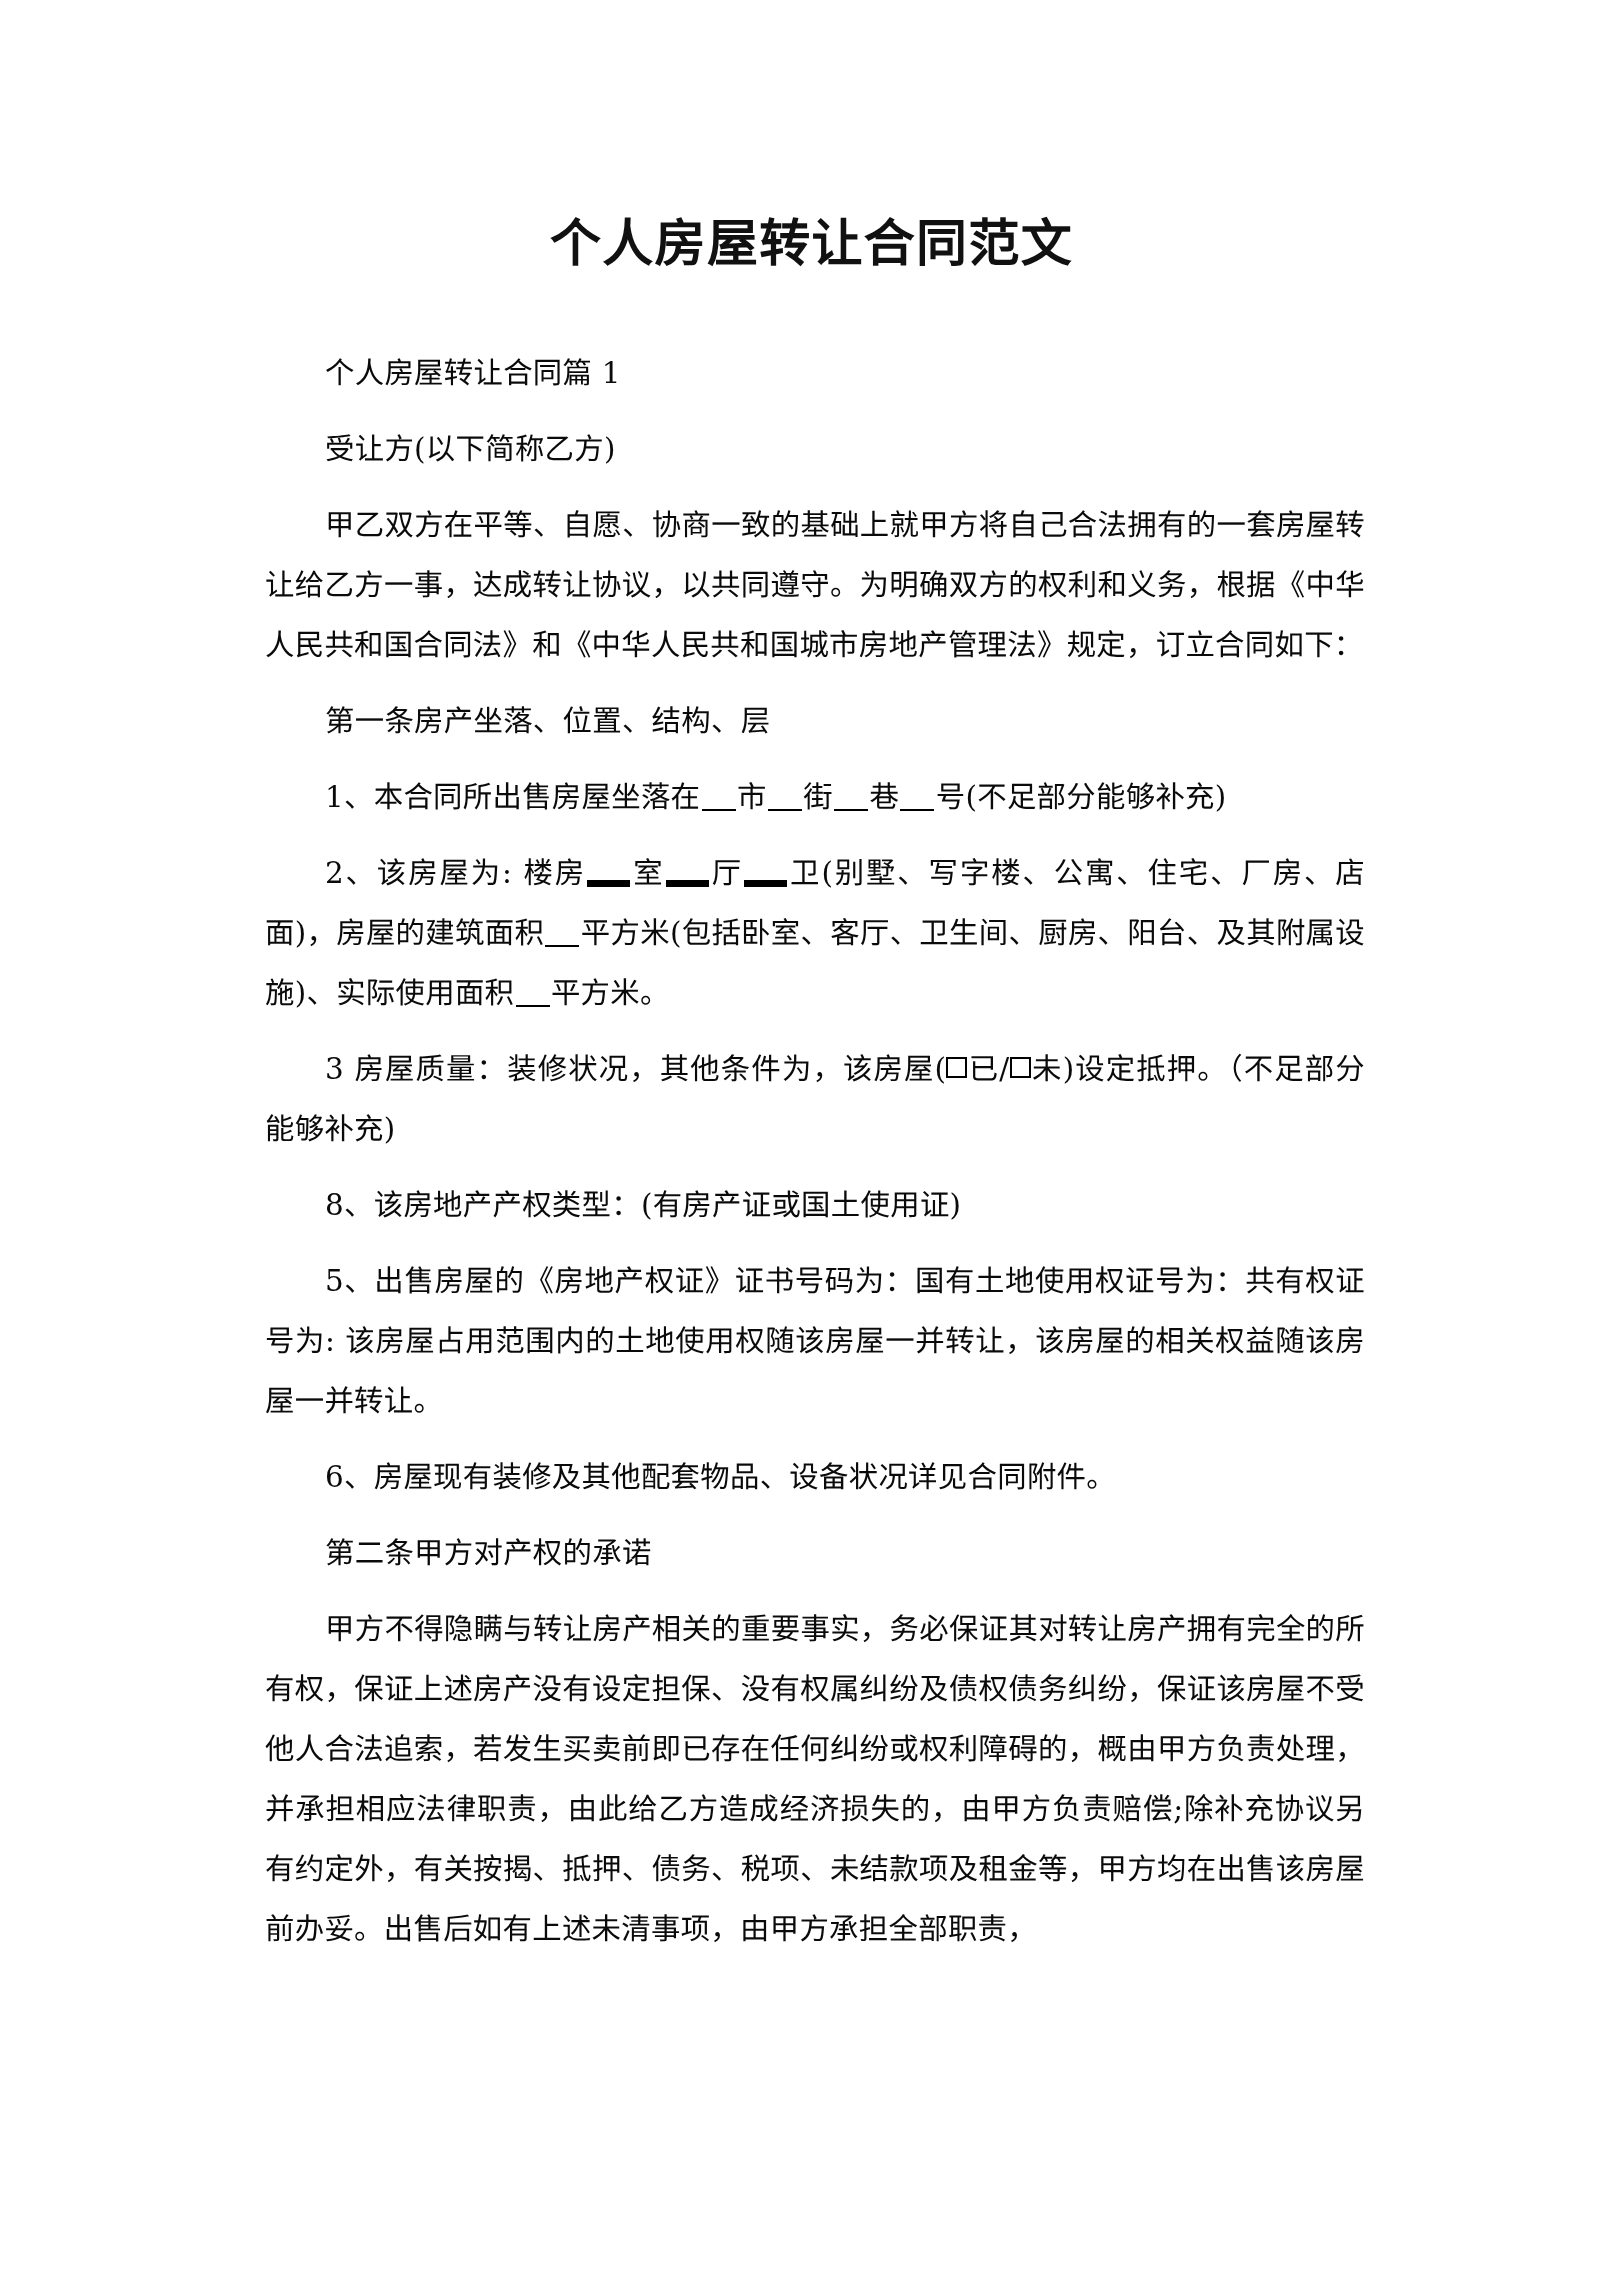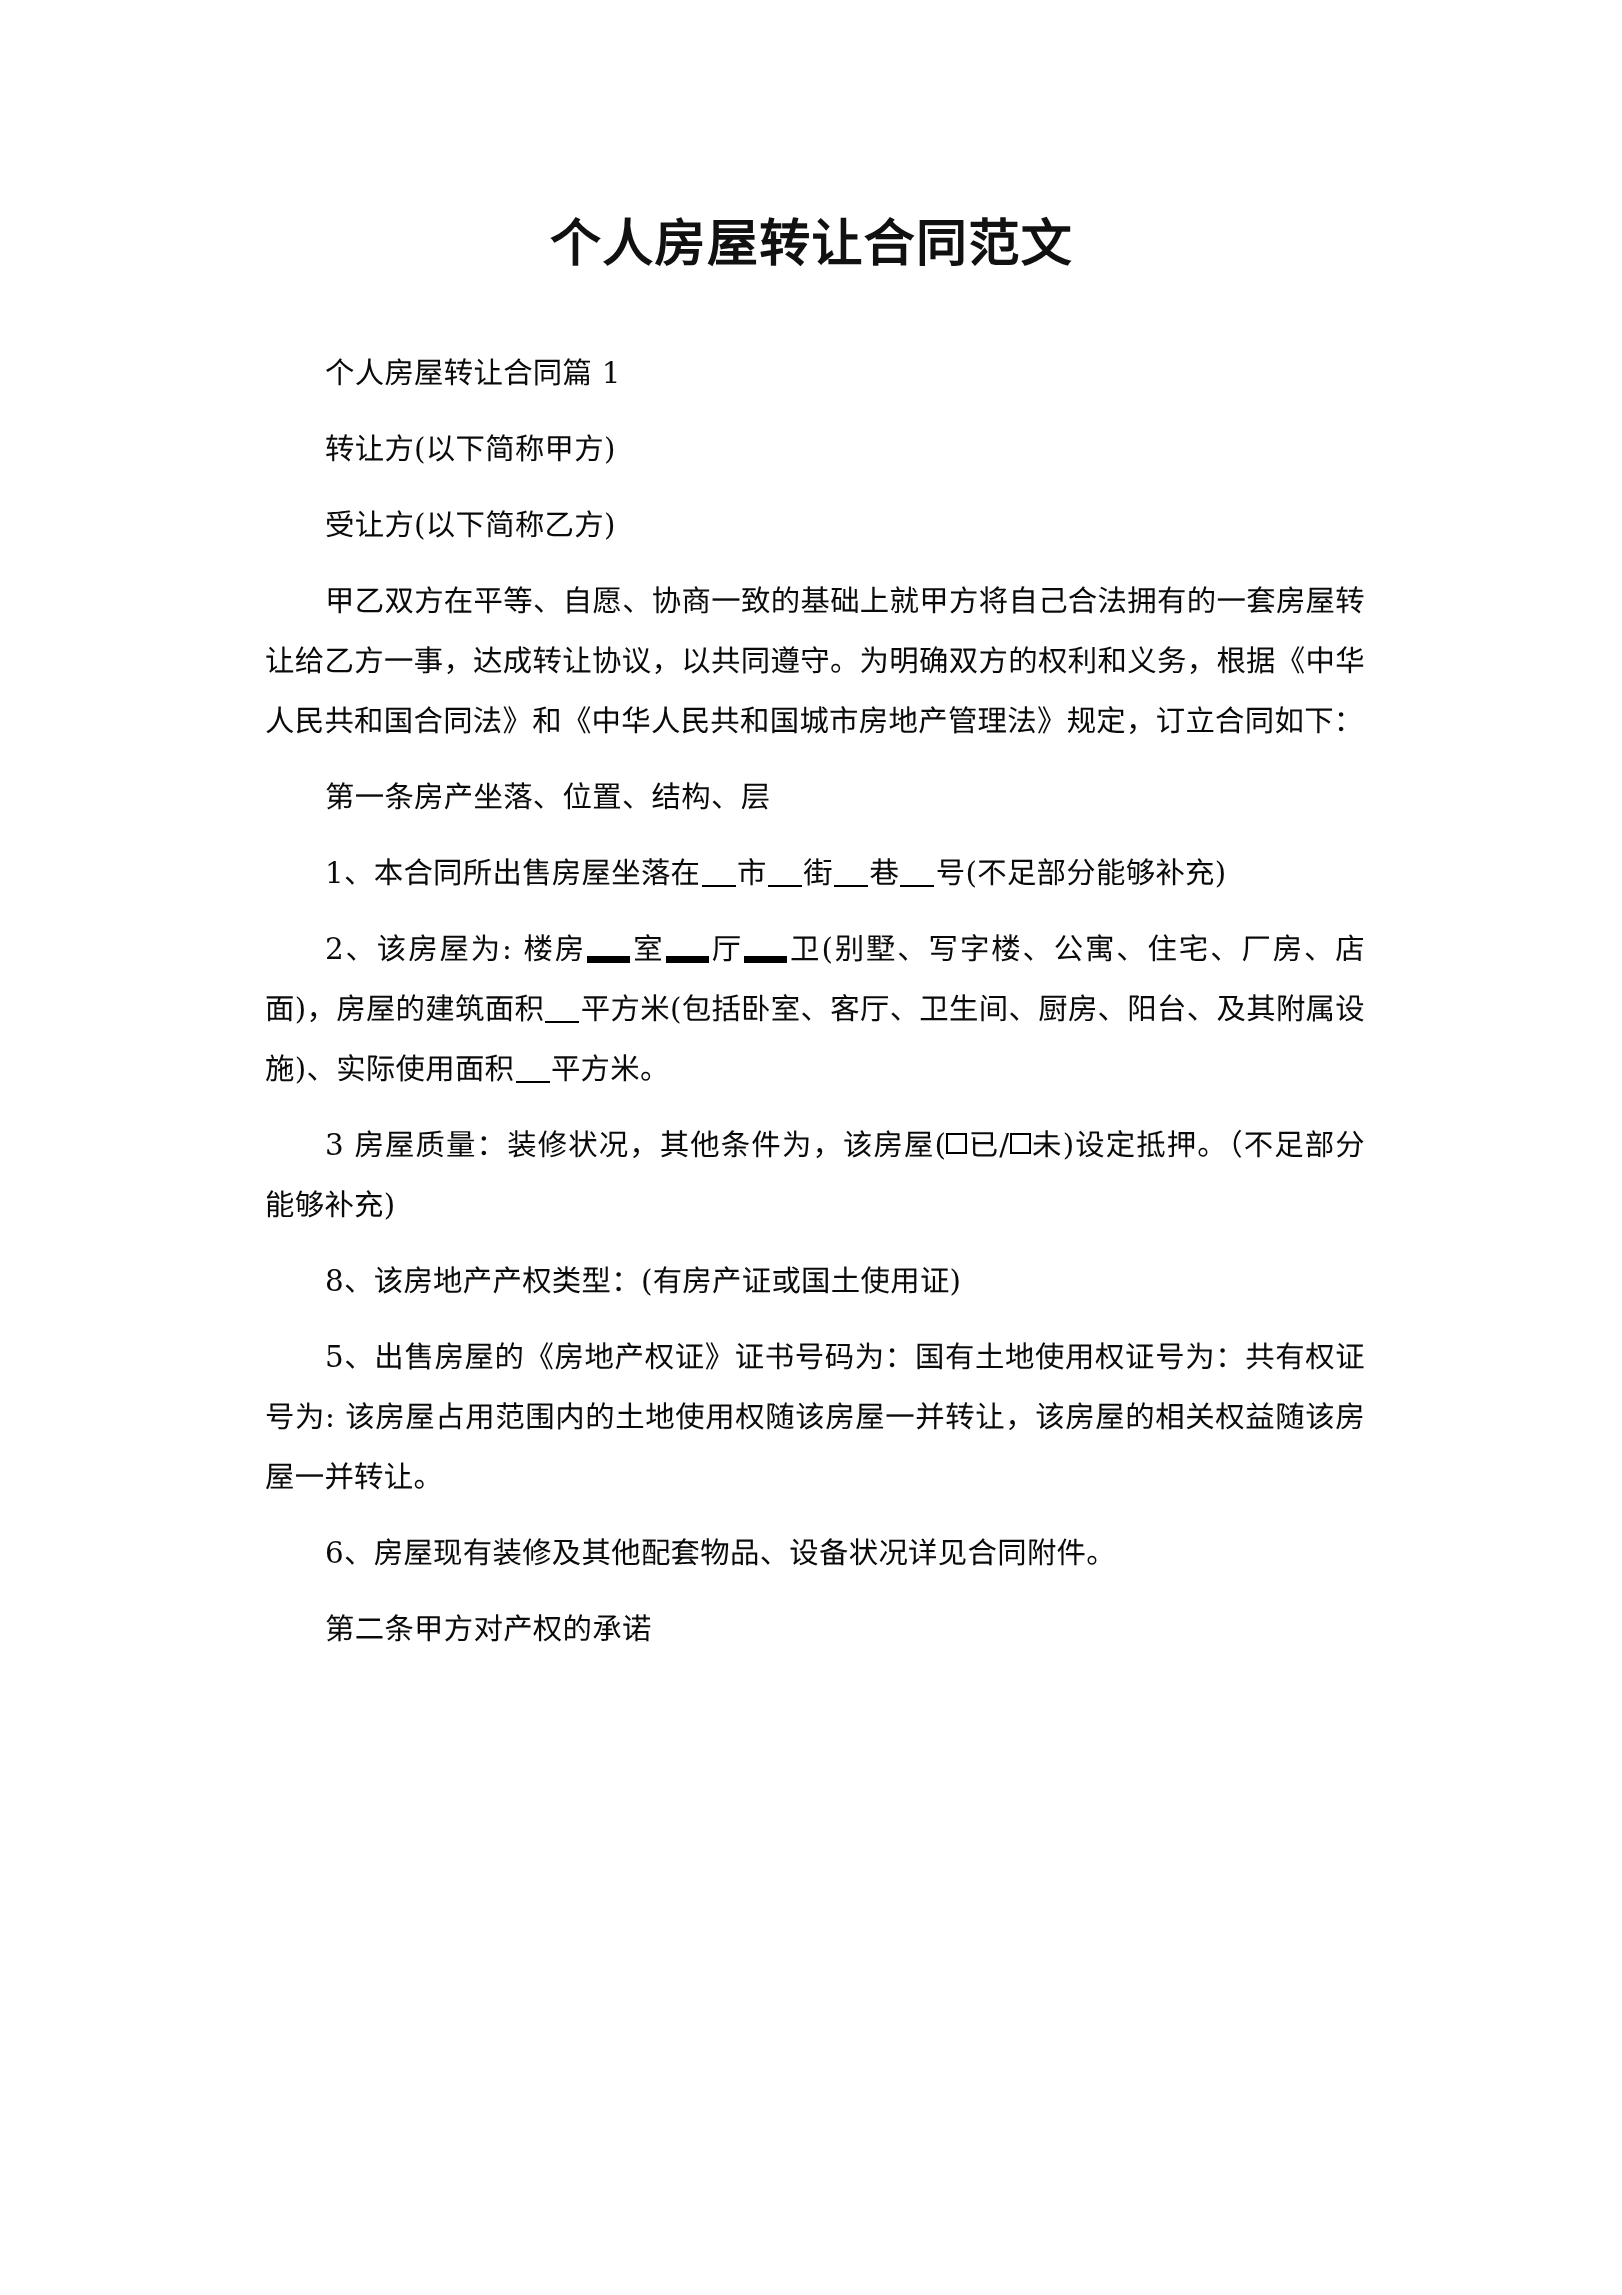--- a/index.html
+++ b/index.html
@@ -99,21 +99,20 @@
 <body>
 
 <div class="page">
 
   <h1 class="doc-title">个人房屋转让合同范文</h1>
 
   <div class="body-col">
 
     <p class="para flush indent">个人房屋转让合同篇 1</p>
 
-    <p class="para flush indent">转让方(以下简称甲方)</p>
 
     <p class="para flush indent">受让方(以下简称乙方)</p>
 
     <p class="para indent">甲乙双方在平等、自愿、协商一致的基础上就甲方将自己合法拥有的一套房屋转让给乙方一事，达成转让协议，以共同遵守。为明确双方的权利和义务，根据《中华人民共和国合同法》和《中华人民共和国城市房地产管理法》规定，订立合同如下：</p>
 
     <p class="para flush indent">第一条房产坐落、位置、结构、层</p>
 
 
     <p class="para indent">
       <span>1、本合同所出售房屋坐落在</span><span class="blank w2"></span><span>市</span><span class="blank w2"></span><span>街</span><span class="blank w2"></span><span>巷</span><span class="blank w2"></span><span>号(不足部分能够补充)</span>
@@ -128,16 +127,17 @@
     </p>
 
     <p class="para flush indent">8、该房地产产权类型：(有房产证或国土使用证)</p>
 
     <p class="para indent">5、出售房屋的《房地产权证》证书号码为：国有土地使用权证号为：共有权证号为: 该房屋占用范围内的土地使用权随该房屋一并转让，该房屋的相关权益随该房屋一并转让。</p>
 
     <p class="para flush indent">6、房屋现有装修及其他配套物品、设备状况详见合同附件。</p>
 
     <p class="para flush indent">第二条甲方对产权的承诺</p>
 
+    <p class="para indent">甲方不得隐瞒与转让房产相关的重要事实，务必保证其对转让房产拥有完全的所有权，保证上述房产没有设定担保、没有权属纠纷及债权债务纠纷，保证该房屋不受他人合法追索，若发生买卖前即已存在任何纠纷或权利障碍的，概由甲方负责处理，并承担相应法律职责，由此给乙方造成经济损失的，由甲方负责赔偿;除补充协议另有约定外，有关按揭、抵押、债务、税项、未结款项及租金等，甲方均在出售该房屋前办妥。出售后如有上述未清事项，由甲方承担全部职责，</p>
 
   </div>
 </div>
 
 
 </body></html>

